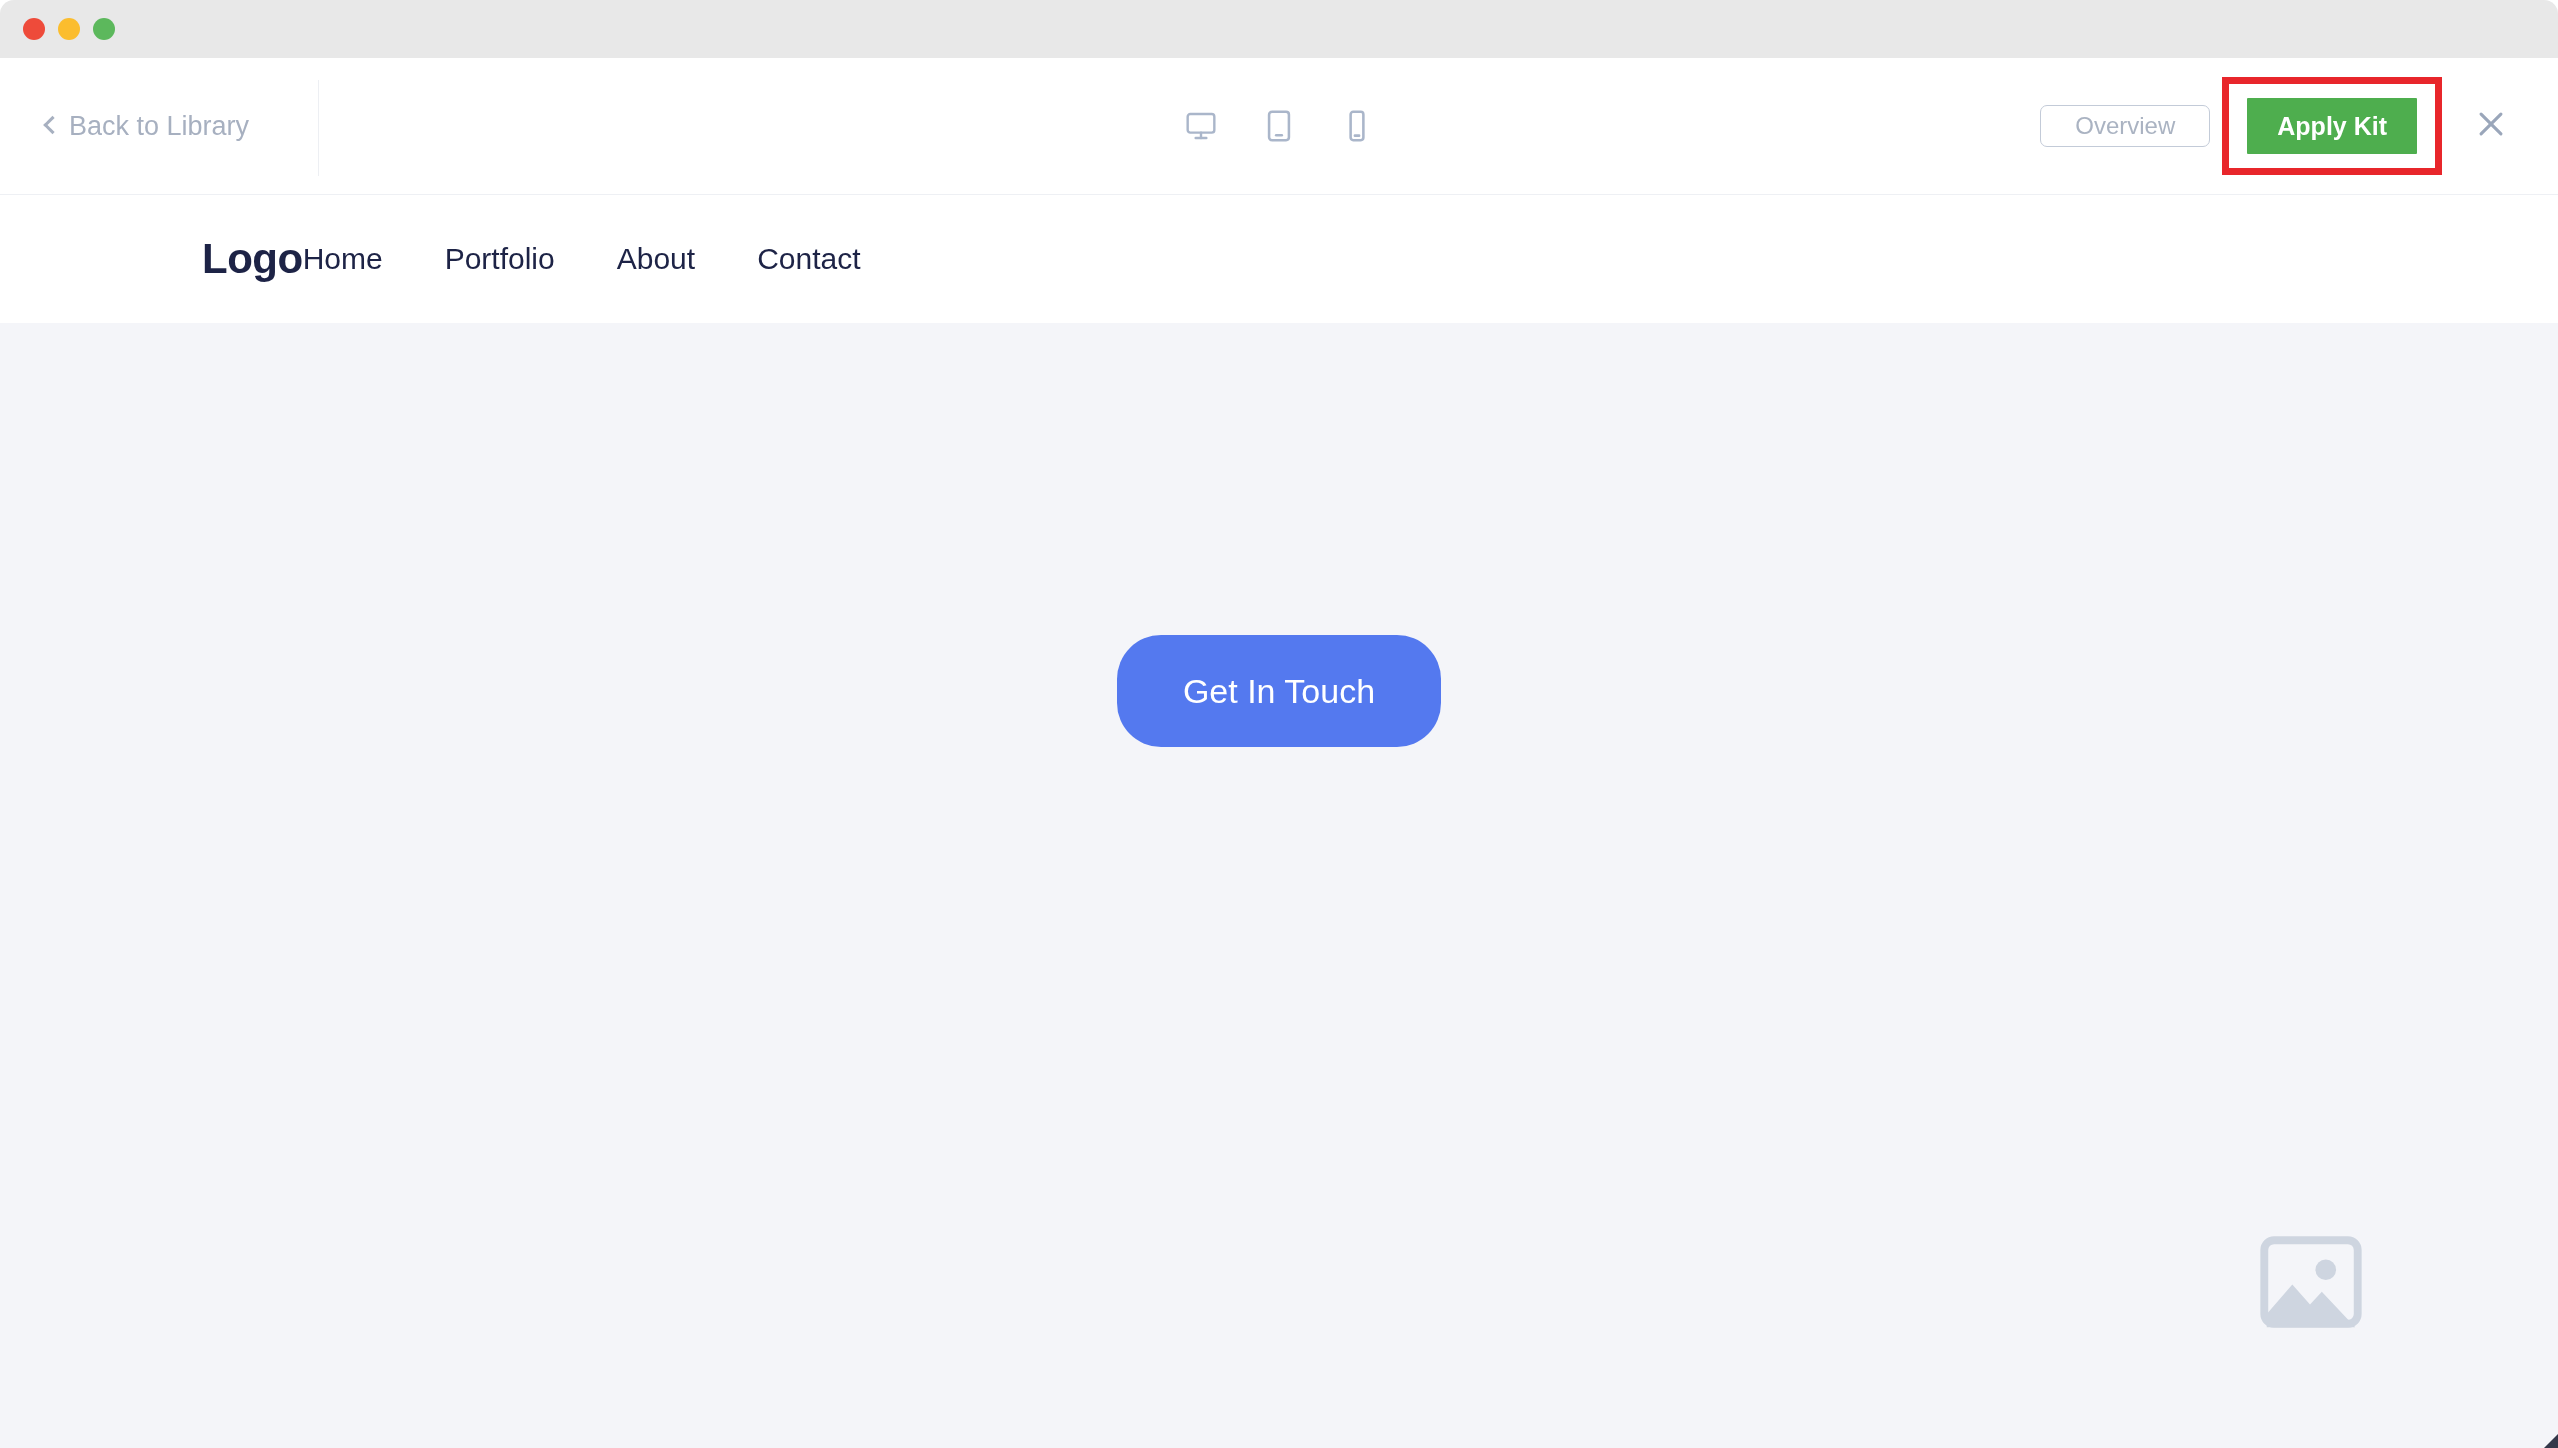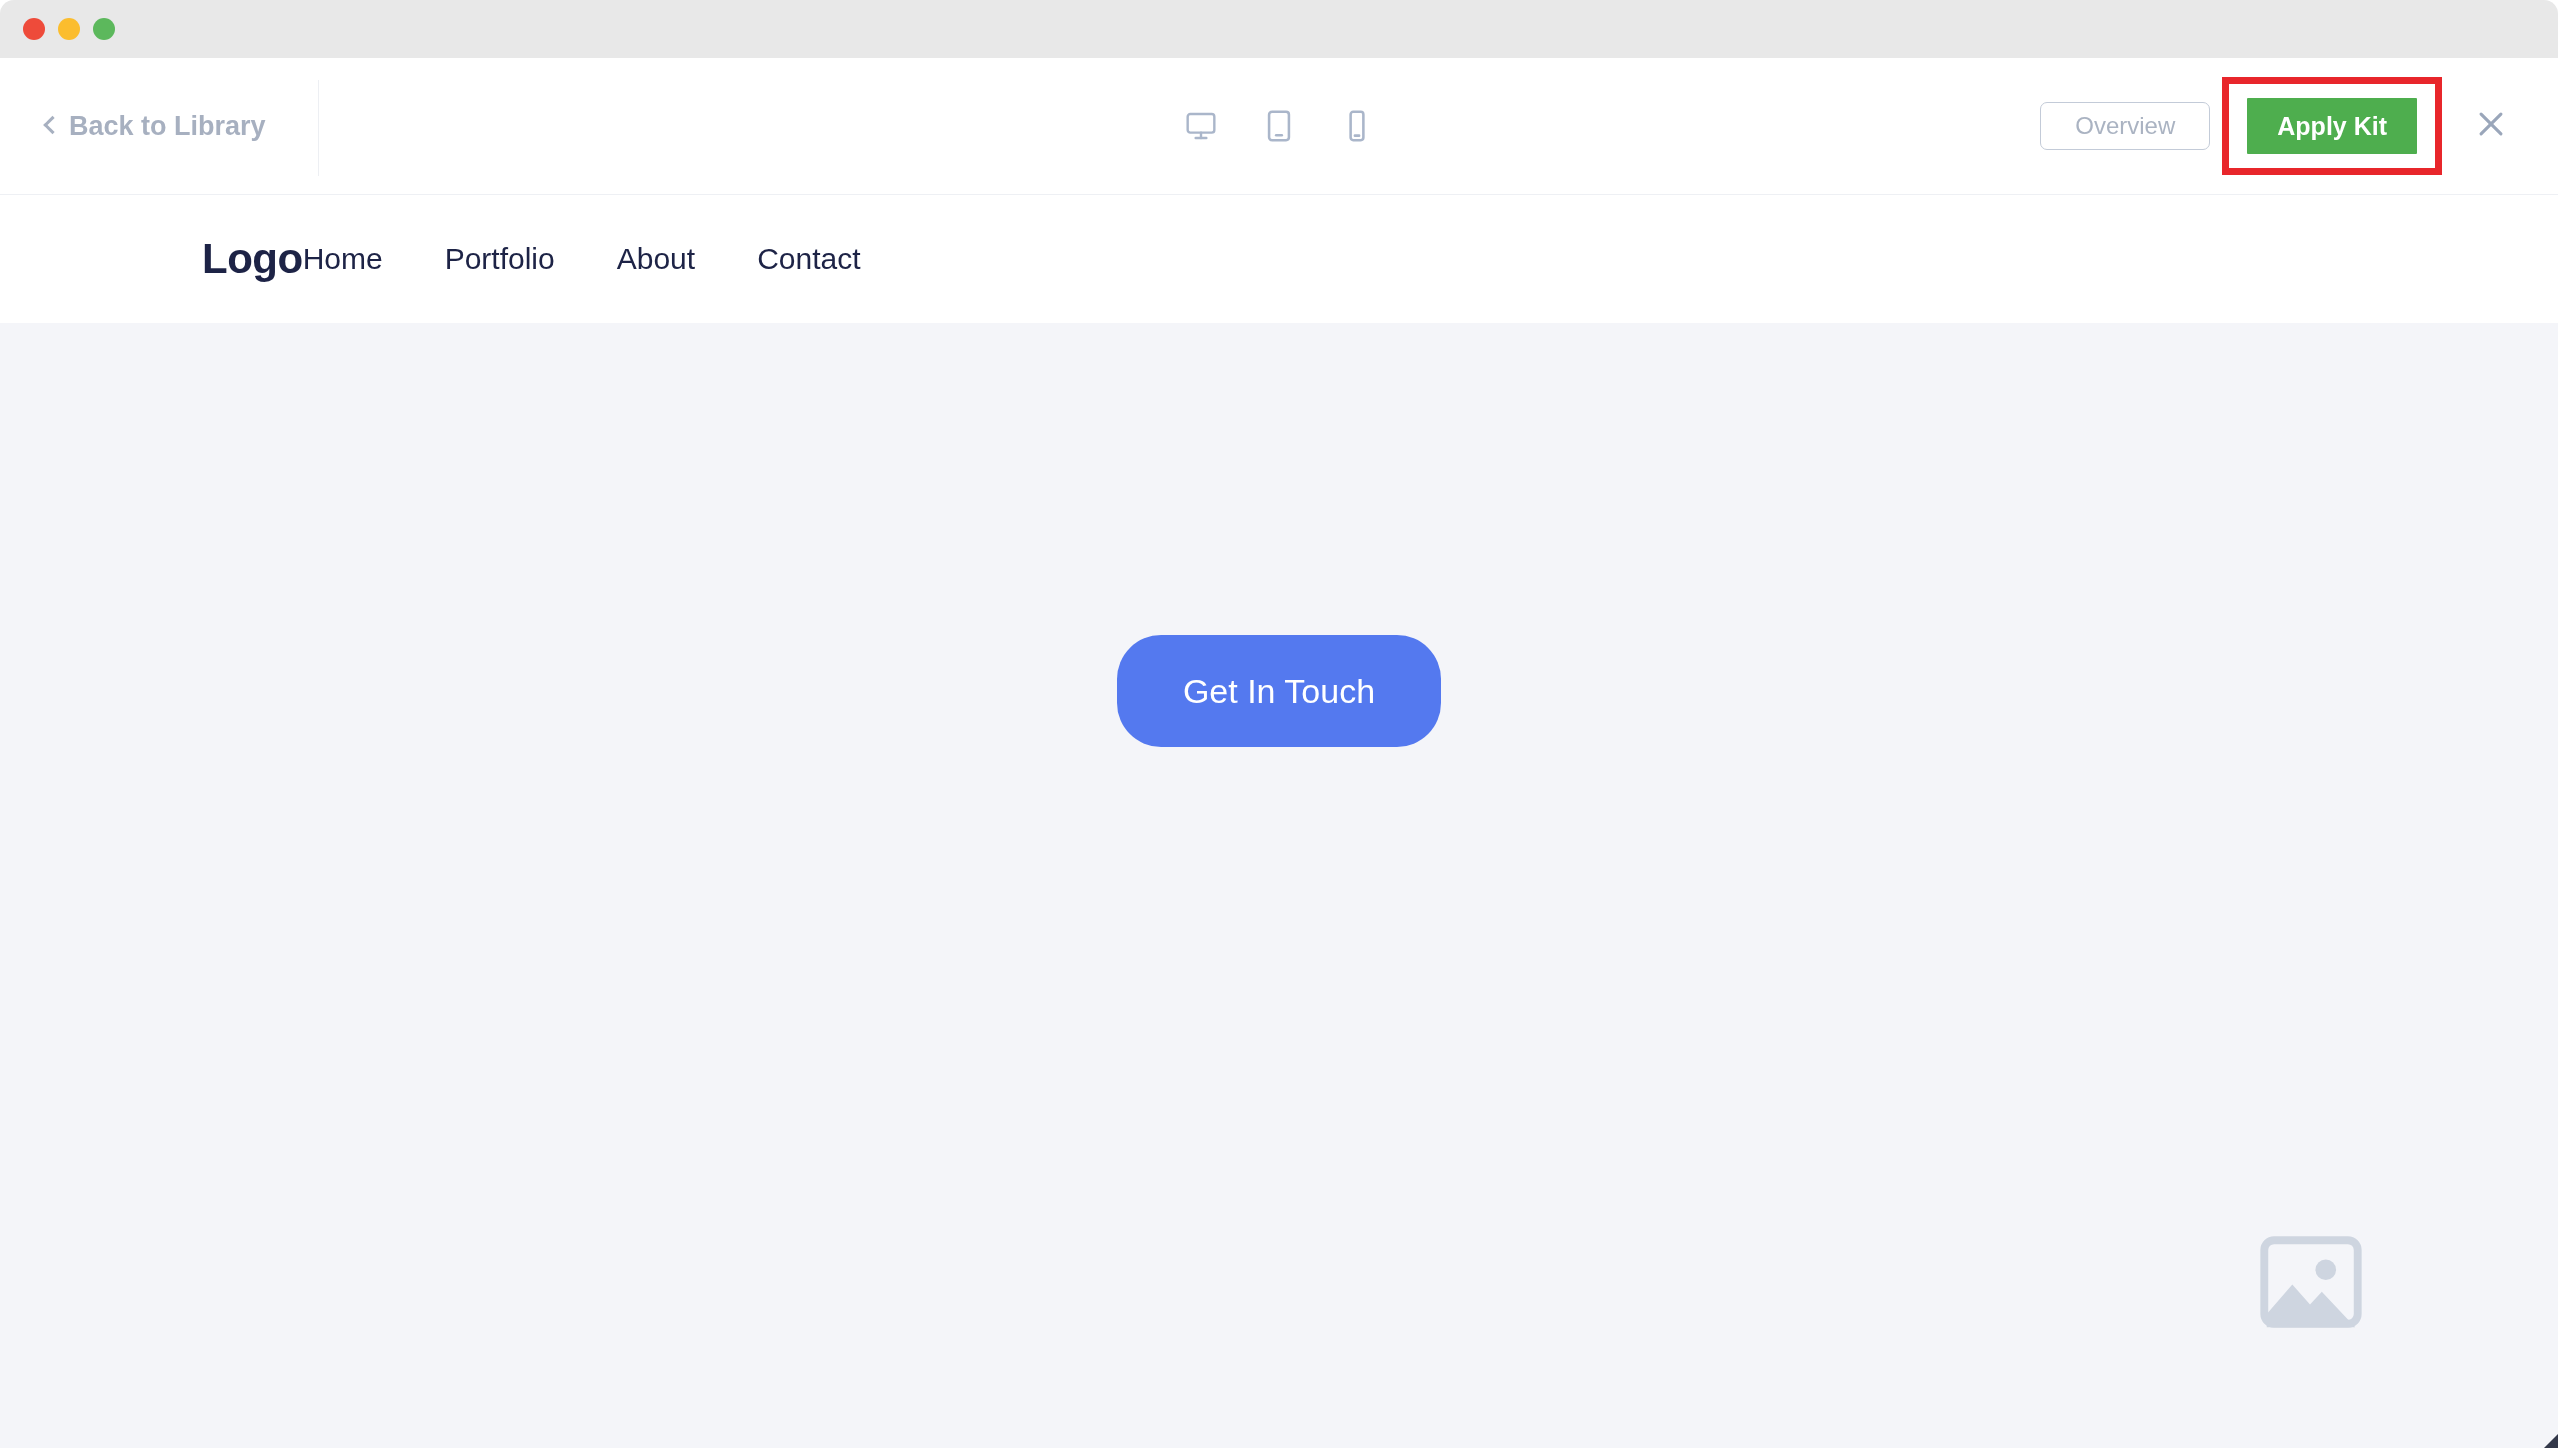--- a/index.html
+++ b/index.html
@@ -57,21 +57,21 @@
   .back-link {
     position: absolute;
     left: 46px;
     top: 50%;
     transform: translateY(-50%);
     display: flex;
     align-items: center;
     gap: 10px;
     color: #a7b0c0;
     font-size: 27px;
-    font-weight: 700;
+    font-weight: 400;
     white-space: nowrap;
     cursor: pointer;
   }
   .back-chevron {
     display: inline-block;
     width: 13px; height: 13px;
     border-left: 3px solid #a7b0c0;
     border-bottom: 3px solid #a7b0c0;
     transform: rotate(45deg);
     margin-bottom: 2px;
@@ -108,21 +108,21 @@
     position: absolute;
     right: 40px;
     top: 50%;
     transform: translateY(-50%);
     display: flex;
     align-items: center;
     gap: 0px;
   }
 
   .btn-overview {
-    height: 48px;
+    height: 42px;
     padding: 0 34px;
     display: flex;
     align-items: center;
     justify-content: center;
     background: #ffffff;
     border: 1px solid #c3cbd8;
     border-radius: 7px;
     color: #aab3c2;
     font-size: 24px;
     cursor: pointer;

